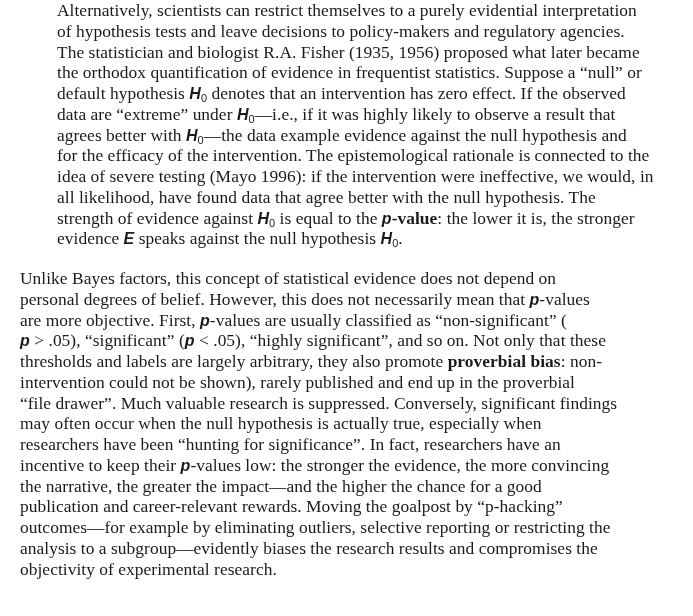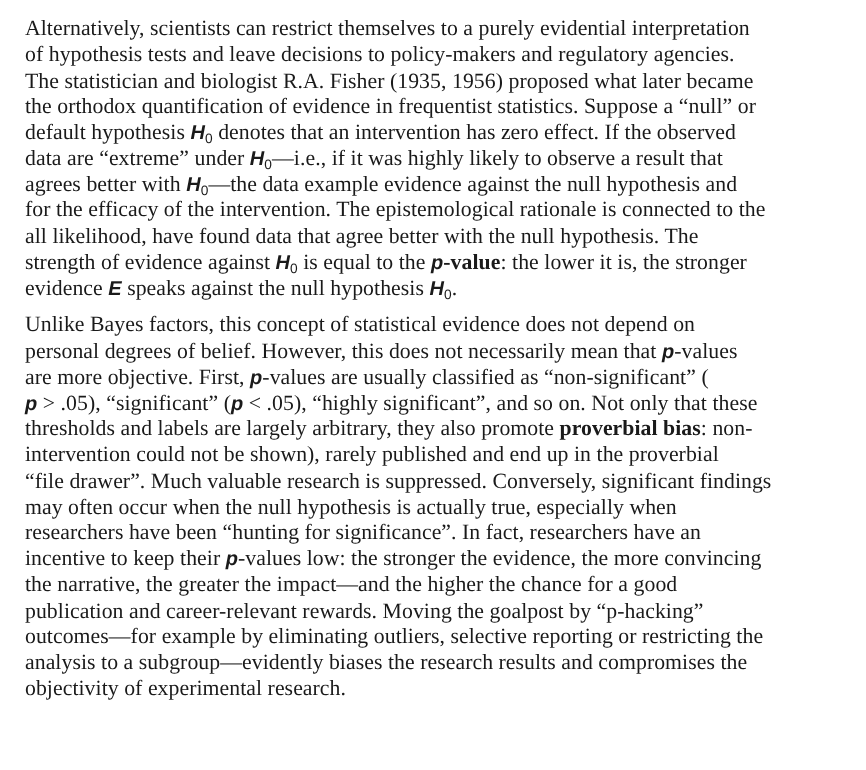--- a/index.html
+++ b/index.html
@@ -9,40 +9,41 @@
     color: #1a1a1a;
   }
   .page { padding: 0 0 0 20px; width: 670px; }
   p {
     margin: 0;
     font-size: 17.4px;
     line-height: 20.75px;
     letter-spacing: 0.05px;
     white-space: nowrap;
   }
-  .para1 { padding-top: 12px; }
-  .para2 { margin-top: 9px; }
+  .para1 { padding-top: 0px; margin-left: 37px; }
+  .para2 { margin-top: 19px; }
   .line { display: block; height: 20.75px; }
   .m { font-style: italic; font-weight: bold; font-family: Liberation Sans, sans-serif; font-size: 16px; }
   sub { font-size: 11px; vertical-align: -3px; line-height: 0; font-style: normal; font-weight: normal; }
   b { font-weight: bold; }
 </style>
 </head>
 <body>
 
 <div class="page">
   <p class="para1">
       <span class="line"><span>Alternatively, scientists can restrict themselves to a purely evidential interpretation</span></span>
       <span class="line"><span>of hypothesis tests and leave decisions to policy-makers and regulatory agencies.</span></span>
       <span class="line"><span>The statistician and biologist R.A. Fisher (1935, 1956) proposed what later became</span></span>
       <span class="line"><span>the orthodox quantification of evidence in frequentist statistics. Suppose a “null” or</span></span>
       <span class="line"><span>default hypothesis </span><span class="m"><span>H</span><sub>0</sub></span><span> denotes that an intervention has zero effect. If the observed</span></span>
       <span class="line"><span>data are “extreme” under </span><span class="m"><span>H</span><sub>0</sub></span><span>—i.e., if it was highly likely to observe a result that</span></span>
       <span class="line"><span>agrees better with </span><span class="m"><span>H</span><sub>0</sub></span><span>—the data example evidence against the null hypothesis and</span></span>
       <span class="line"><span>for the efficacy of the intervention. The epistemological rationale is connected to the</span></span>
+      <span class="line"><span>idea of severe testing (Mayo 1996): if the intervention were ineffective, we would, in</span></span>
       <span class="line"><span>all likelihood, have found data that agree better with the null hypothesis. The</span></span>
       <span class="line"><span>strength of evidence against </span><span class="m"><span>H</span><sub>0</sub></span><span> is equal to the </span><span class="m"><span>p</span></span><b>-value</b><span>: the lower it is, the stronger</span></span>
       <span class="line"><span>evidence </span><span class="m"><span>E</span></span><span> speaks against the null hypothesis </span><span class="m"><span>H</span><sub>0</sub></span><span>.</span></span>
     </p>
   <p class="para2">
       <span class="line"><span>Unlike Bayes factors, this concept of statistical evidence does not depend on</span></span>
       <span class="line"><span>personal degrees of belief. However, this does not necessarily mean that </span><span class="m"><span>p</span></span><span>-values</span></span>
       <span class="line"><span>are more objective. First, </span><span class="m"><span>p</span></span><span>-values are usually classified as “non-significant” (</span></span>
       <span class="line"><span class="m"><span>p</span></span><span> &gt; .05), “significant” (</span><span class="m"><span>p</span></span><span> &lt; .05), “highly significant”, and so on. Not only that these</span></span>
       <span class="line"><span>thresholds and labels are largely arbitrary, they also promote </span><b>proverbial bias</b><span>: non-</span></span>

